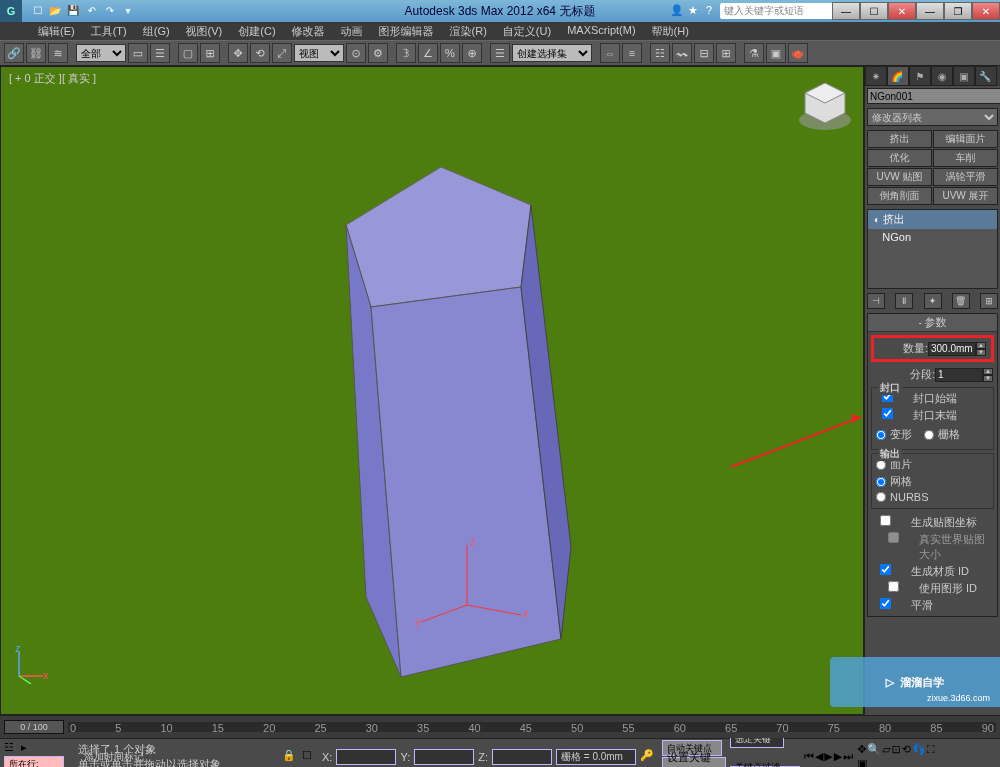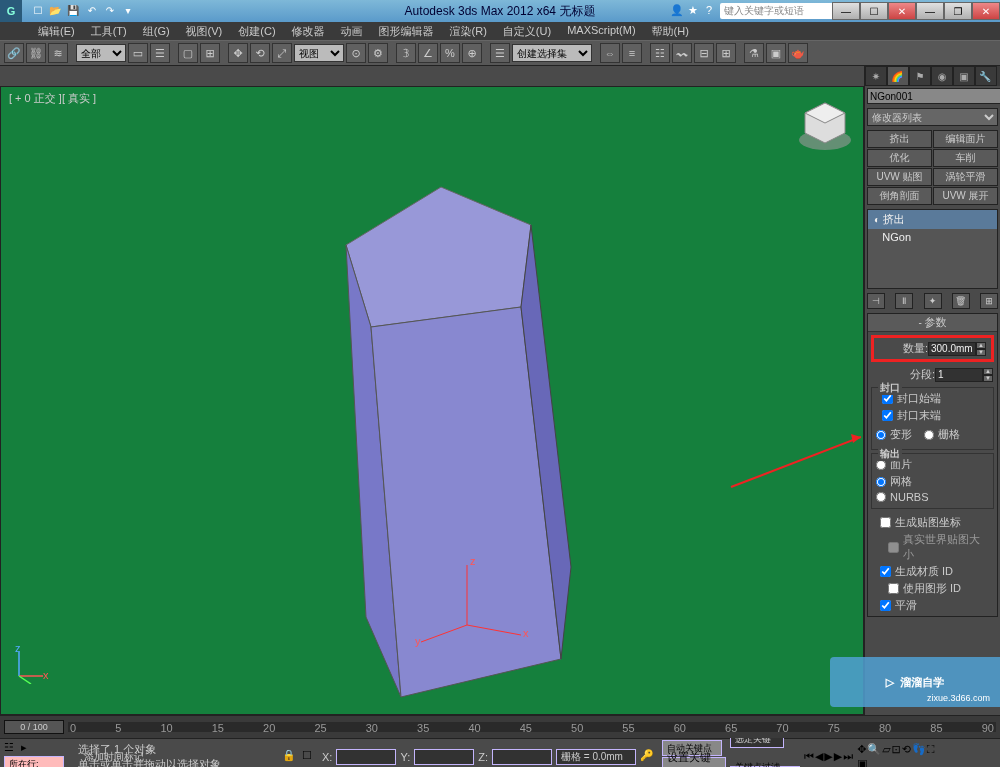--- a/index.html
+++ b/index.html
@@ -15,21 +15,21 @@
 .titlebar .winbtns .close { background:linear-gradient(#e88,#c44); color:#fff; }
 .titlebar .help-icons { position:absolute; right:280px; display:flex; gap:4px; }
 .titlebar .help-icons span { width:14px; height:14px; color:#fff; font-size:11px; }
 .menubar { height:18px; background:#3a3a3a; display:flex; padding:0 30px; }
 .menubar div { color:#ccc; padding:2px 8px; font-size:11px; cursor:pointer; }
 .toolbar { height:26px; background:#575757; border-top:1px solid #666; border-bottom:1px solid #222; display:flex; align-items:center; padding:0 4px; gap:2px; }
 .toolbar .tb { width:20px; height:20px; background:#606060; border:1px solid #333; display:flex; align-items:center; justify-content:center; color:#ccc; font-size:11px; }
 .toolbar .tb.sep { width:4px; background:none; border:none; }
 .toolbar select { height:18px; background:#bbb; font-size:10px; border:1px solid #333; }
 .main { display:flex; height:649px; }
-.viewport { flex:1; background:#15803d; position:relative; border:1px solid #222;margin-top:20px; }
+.viewport { flex:1; background:#4d7c0f; position:relative; border:1px solid #222; }
 .viewport .label { position:absolute; top:4px; left:8px; color:#ccc; font-size:11px; }
 .viewcube { position:absolute; top:8px; right:8px; width:60px; height:60px; }
 .axis-gizmo { position:absolute; bottom:30px; left:10px; width:40px; height:40px; }
 .rpanel { width:136px; background:#4a4a4a; border-left:1px solid #222; display:flex; flex-direction:column; }
 .rpanel .tabs { height:20px; display:flex; background:#3a3a3a; }
 .rpanel .tabs div { width:22px; height:20px; border:1px solid #222; display:flex; align-items:center; justify-content:center; color:#aaa; font-size:10px; }
 .rpanel .tabs div.active { background:#555; }
 .rpanel .namefield { display:flex; margin:2px; }
 .rpanel .namefield input { flex:1; height:16px; background:#888; border:1px solid #222; color:#000; font-size:10px; padding:0 2px; }
 .rpanel select.modlist { margin:2px; height:18px; background:#666; color:#ccc; border:1px solid #222; font-size:10px; }
@@ -44,21 +44,21 @@
 .rollout .head { background:#5a5a5a; color:#ccc; padding:1px 4px; font-size:10px; text-align:center; border-bottom:1px solid #333; }
 .param-row { display:flex; align-items:center; padding:2px 4px; color:#ccc; font-size:10px; justify-content:flex-end; gap:0; }
 .param-row label { flex:0 0 auto; }
 .spinner { display:flex; }
 .spinner input { width:48px; height:14px; background:#323232; color:#eee; border:1px solid #222; font-size:10px; padding:0 2px; }
 .spinner .arrows { width:10px; display:flex; flex-direction:column; }
 .spinner .arrows div { height:7px; background:#666; border:1px solid #222; font-size:6px; text-align:center; line-height:5px; color:#ccc; }
 .hl-red { outline:2px solid #e22; outline-offset:1px; }
 .grp { border:1px solid #333; margin:3px; padding:2px 4px 4px; position:relative; }
 .grp .title { position:absolute; top:-7px; left:6px; background:#4a4a4a; padding:0 2px; color:#ccc; font-size:10px;font-weight:bold; }
-.chk { display:flex; align-items:center; gap:4px; color:#ccc; font-size:10px; padding:1px 6px; }
+.chk { display:flex; align-items:flex-start; gap:20px; color:#ccc; font-size:10px; padding:1px 6px; }
 .chk input { width:11px; height:11px; }
 .rad { display:flex; align-items:center; gap:4px; color:#ccc; font-size:10px; padding:1px 0; }
 .rad input { width:10px; height:10px; }
 .radio-row { display:flex; gap:12px; padding:2px 0; }
 .timeline { height:23px; background:#3a3a3a; border-top:1px solid #222; display:flex; align-items:center; position:relative; }
 .timeline .slider { height:14px; background:#555; border:1px solid #111; margin-left:4px; width:60px; color:#ccc; font-size:9px; text-align:center; line-height:12px; }
 .timeline .track { flex:1; height:10px; background:#2a2a2a; position:relative; margin:0 4px; overflow:hidden; }
 .timeline .track .ticks { display:flex; justify-content:space-between; color:#999; font-size:8px; padding:0 2px; }
 .statusbar { height:36px; background:#4a4a4a; border-top:1px solid #222; display:flex; align-items:center; gap:4px; padding:0 4px; }
 .statusbar .box { height:16px; background:#888; border:1px solid #c4b5fd; font-size:10px; color:#000; display:flex; align-items:center; padding:0 4px; }

